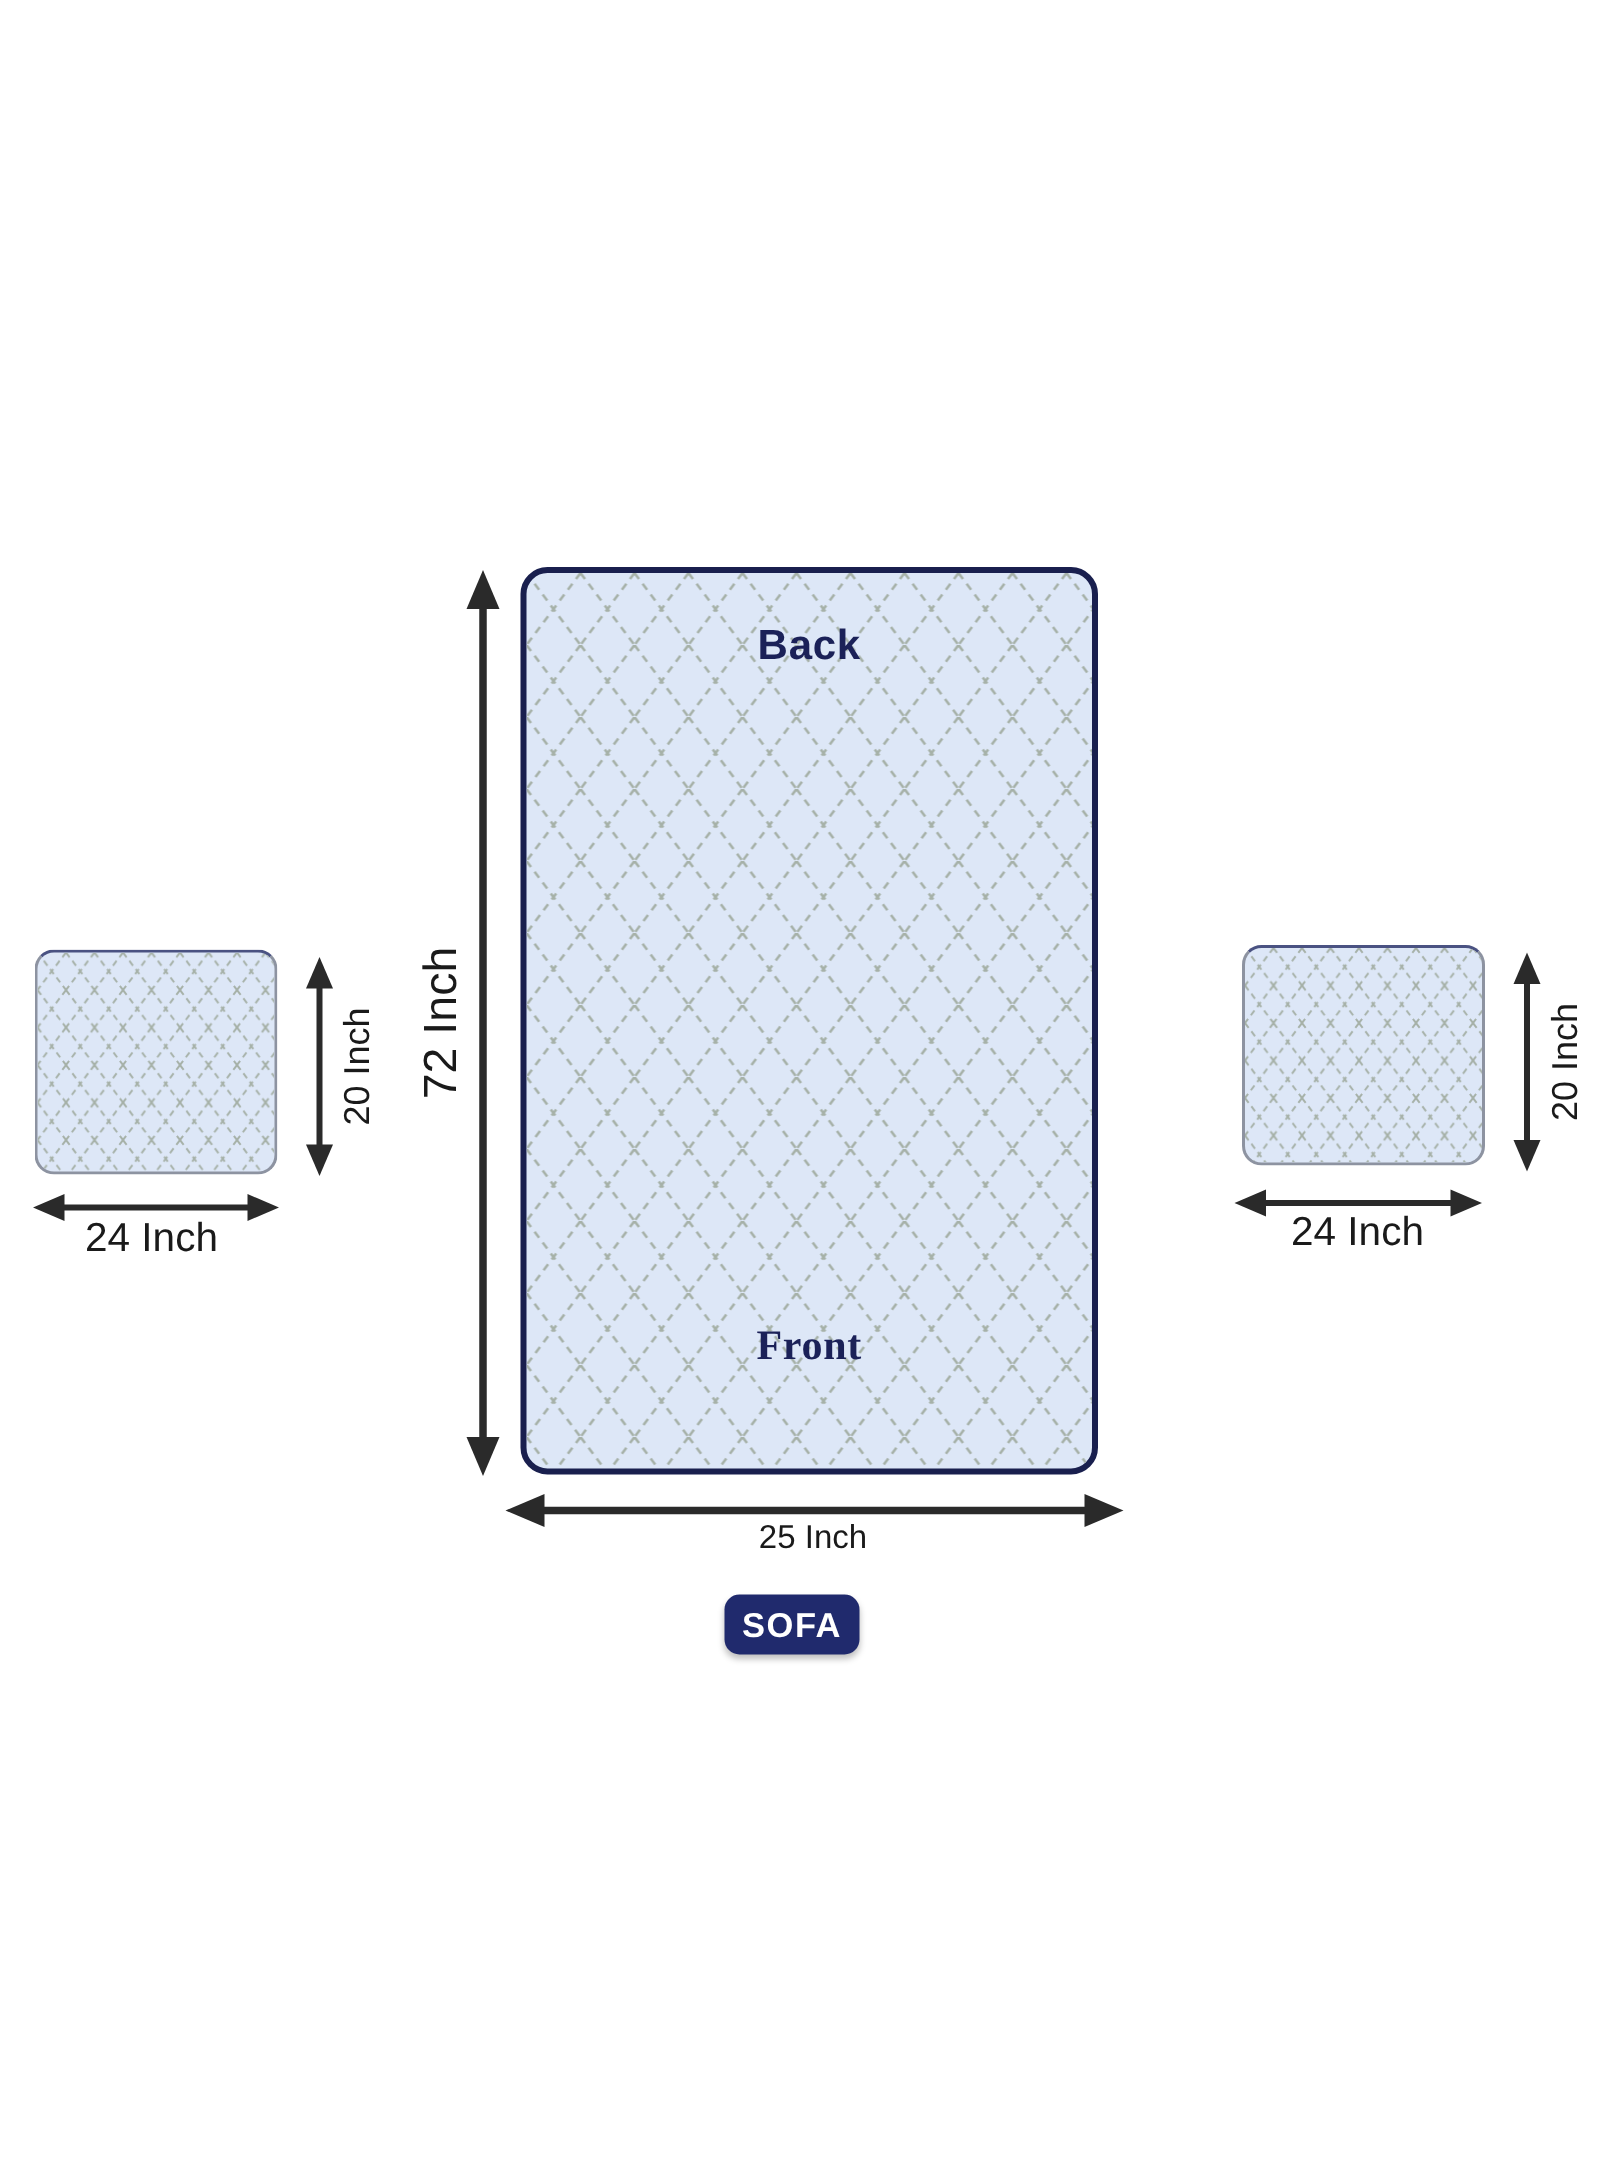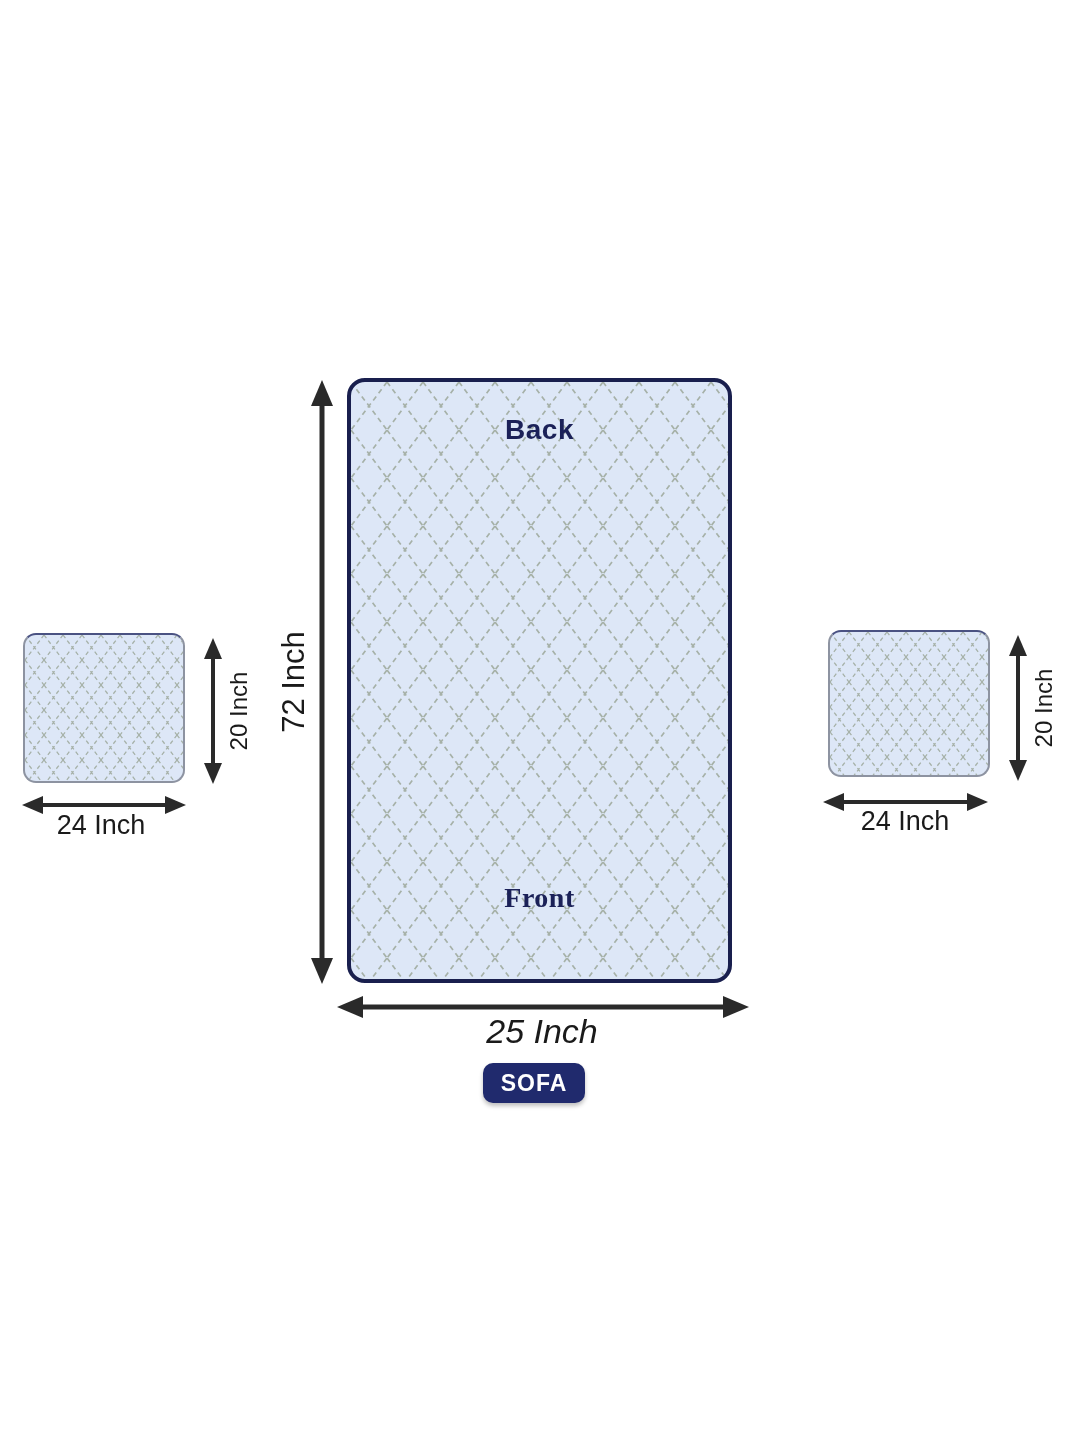--- a/index.html
+++ b/index.html
@@ -66,32 +66,32 @@
 
   
   .dim {
     position: absolute;
     color: #1a1a1a;
     text-align: center;
     white-space: nowrap;
   }
   .dim.rot { transform: rotate(-90deg); }
   .dim-72 { left: 224px; top: 666px; width: 140px; height: 32px; line-height: 32px; font-size: 31px; }
-  .dim-25 { left: 342px; top: 1012px; width: 400px; font-size: 34px; font-style: italic; }
+  .dim-25 { left: 342px; top: 1012px; width: 400px; font-size: 22px; }
   .dim-20-left  { left: 184px; top: 697px; width: 110px; height: 28px; line-height: 28px; font-size: 24px; }
   .dim-24-left  { left: 21px;  top: 810px; width: 160px; font-size: 27px; }
   .dim-20-right { left: 989px; top: 694px; width: 110px; height: 28px; line-height: 28px; font-size: 24px; }
   .dim-24-right { left: 825px; top: 806px; width: 160px; font-size: 27px; }
 
   
   .badge {
     position: absolute;
     left: 483px;
     top: 1063px;
-    width: 102px;
+    width: 90px;
     height: 40px;
     background: #202a6d;
     border-radius: 10px;
     color: #ffffff;
     font-weight: bold;
     font-size: 23px;
     letter-spacing: 1px;
     line-height: 40px;
     text-align: center;
     box-shadow: 0 3px 4px rgba(0,0,0,0.25);

